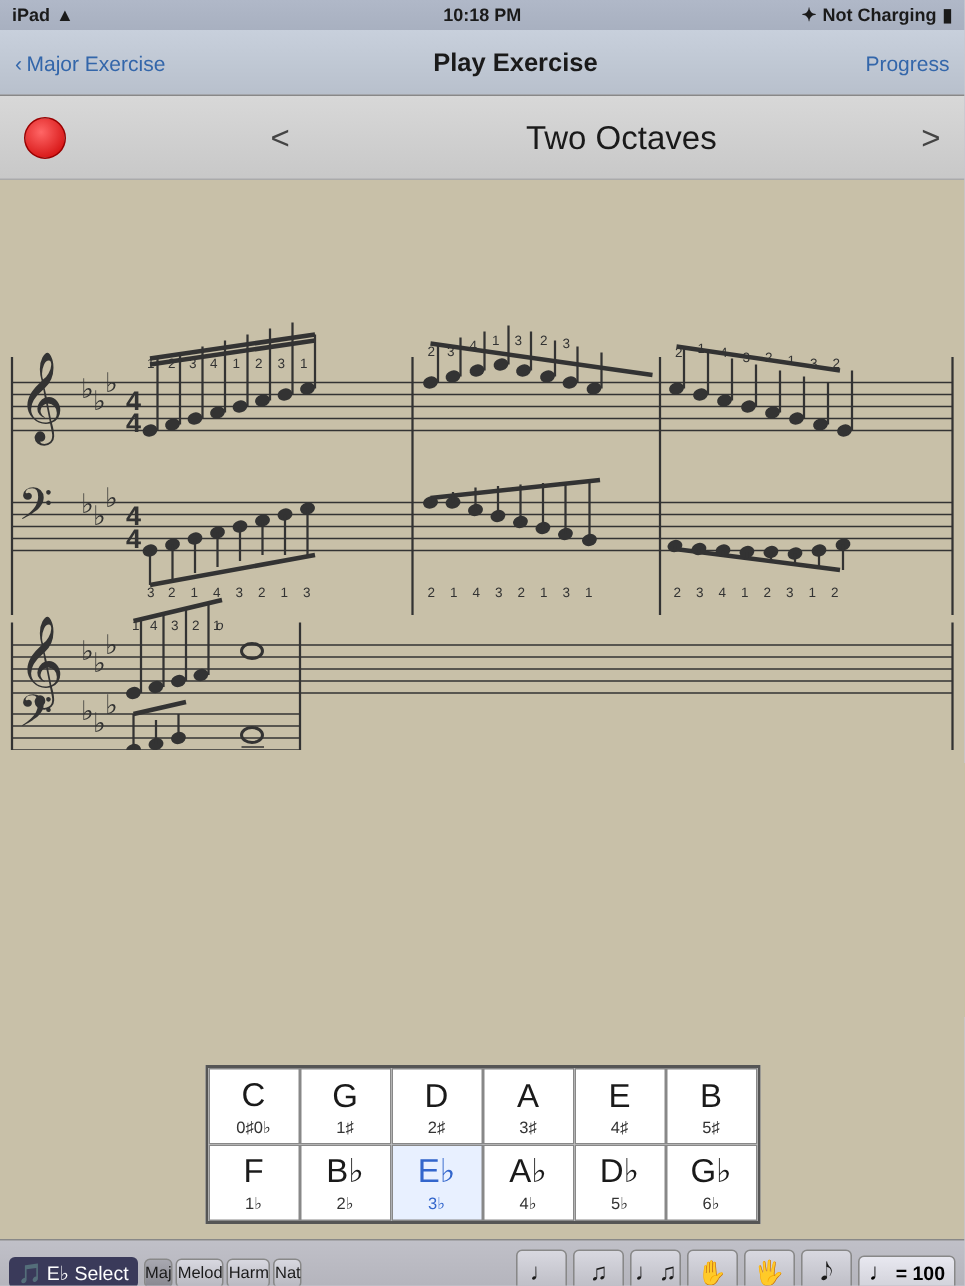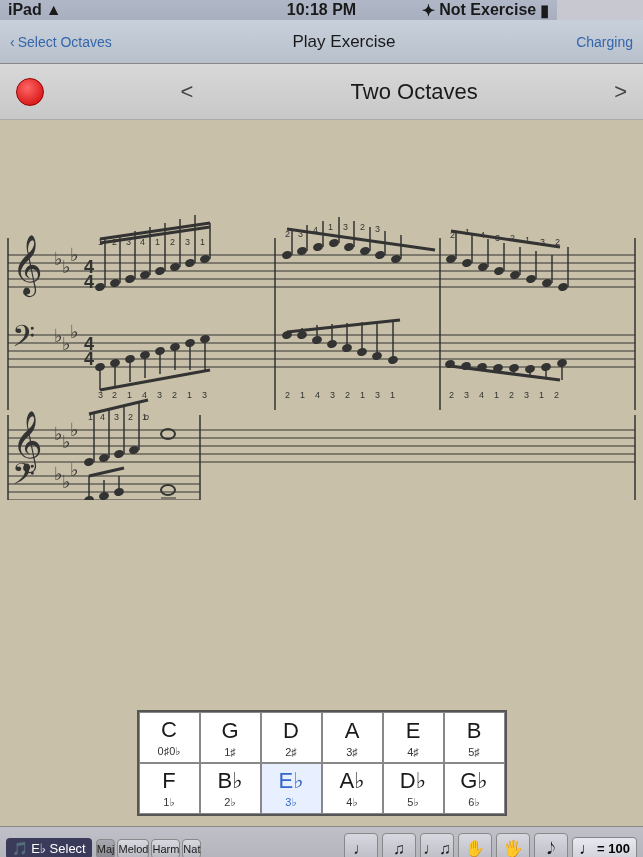--- a/index.html
+++ b/index.html
@@ -1,27 +1,27 @@
 <!DOCTYPE html>
 <html><head>
   <meta charset="utf-8">
   <style>
     * { box-sizing: border-box; margin: 0; padding: 0; }
     body { width: 643px; height: 857px; overflow: hidden; font-family: -apple-system, 'Helvetica Neue', Arial, sans-serif; background: #c8c8d0; }
 
     
     #status-bar {
-      width: 557px;
+      width: 643px;
       height: 20px;
       background: linear-gradient(to bottom, #b0b8c8, #a8b0c0);
       display: flex;
       align-items: center;
       justify-content: space-between;
       padding: 0 8px;
-      font-size: 16px;
+      font-size: 12px;
       font-weight: 600;
       color: #1a1a1a;
     }
     .status-left { display: flex; align-items: center; gap: 4px; }
     .status-center { position: absolute; left: 50%; transform: translateX(-50%); }
     .status-right { display: flex; align-items: center; gap: 4px; }
 
     
     #nav-bar {
       width: 643px;
@@ -29,21 +29,21 @@
       background: linear-gradient(to bottom, #c8d0dc, #b8c0cc);
       border-bottom: 1px solid #888;
       display: flex;
       align-items: center;
       justify-content: space-between;
       padding: 0 10px;
     }
     .nav-back {
       display: flex; align-items: center; color: #3366aa; font-size: 14px; gap: 3px;
     }
-    .nav-title { font-size: 17px; font-weight: 400; color: #1a1a1a; }
+    .nav-title { font-size: 17px; font-weight: 700; color: #1a1a1a; }
     .nav-right { color: #3366aa; font-size: 14px; }
 
     
     #exercise-header {
       width: 643px;
       height: 56px;
       background: linear-gradient(to bottom, #d8d8d8, #c8c8c8);
       border-bottom: 1px solid #aaa;
       display: flex;
       align-items: center;
@@ -155,32 +155,32 @@
 <div id="status-bar">
   <div class="status-left">
     <span>iPad</span>
     <span>▲</span>
   </div>
   <div class="status-center">
     <span>10:18 PM</span>
   </div>
   <div class="status-right">
     <span>✦</span>
-    <span>Not Exercise</span>
+    <span>Not Charging</span>
     <span>▮</span>
   </div>
 </div>
 
 <div id="nav-bar">
   <div class="nav-back">
     <span>‹</span>
-    <span>Select Octaves</span>
+    <span>Major Exercise</span>
   </div>
   <div class="nav-title">Play Exercise</div>
-  <div class="nav-right">Charging</div>
+  <div class="nav-right">Progress</div>
 </div>
 
 <div id="exercise-header">
   <div class="record-btn"></div>
   <span class="nav-arrow">&lt;</span>
   <span class="exercise-title">Two Octaves</span>
   <span class="nav-arrow">&gt;</span>
 </div>
 
 <div id="sheet-area">

